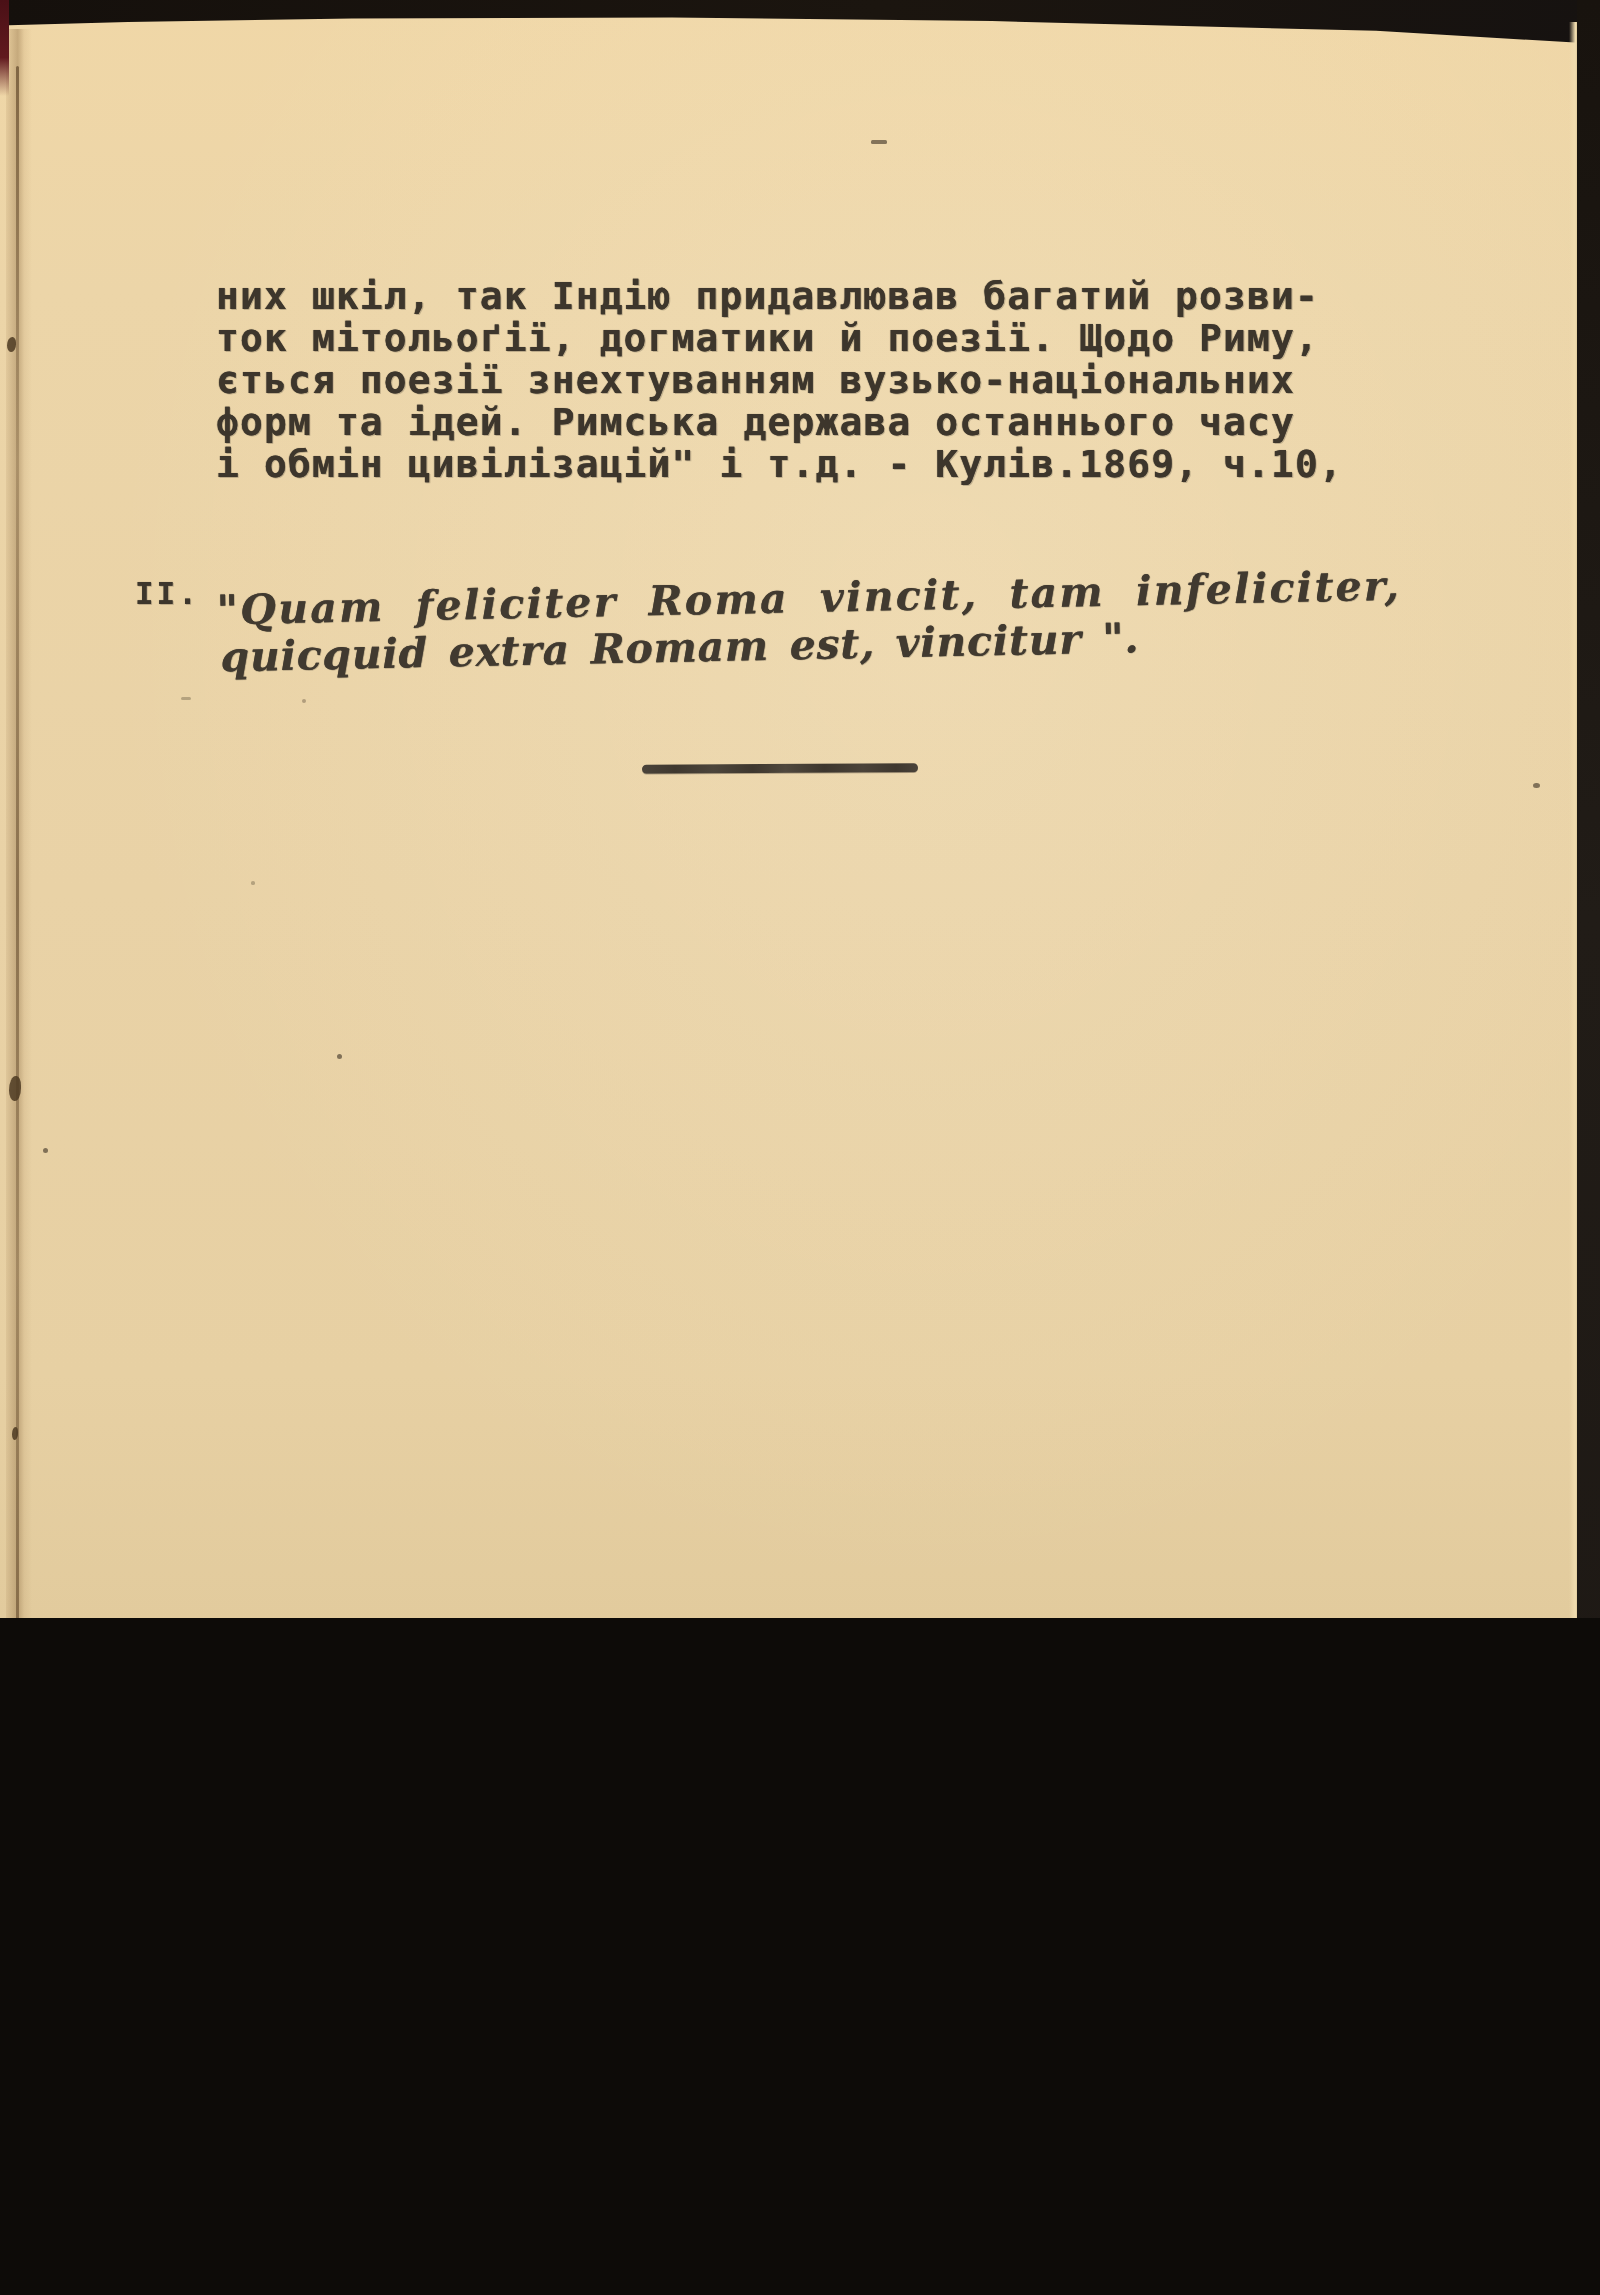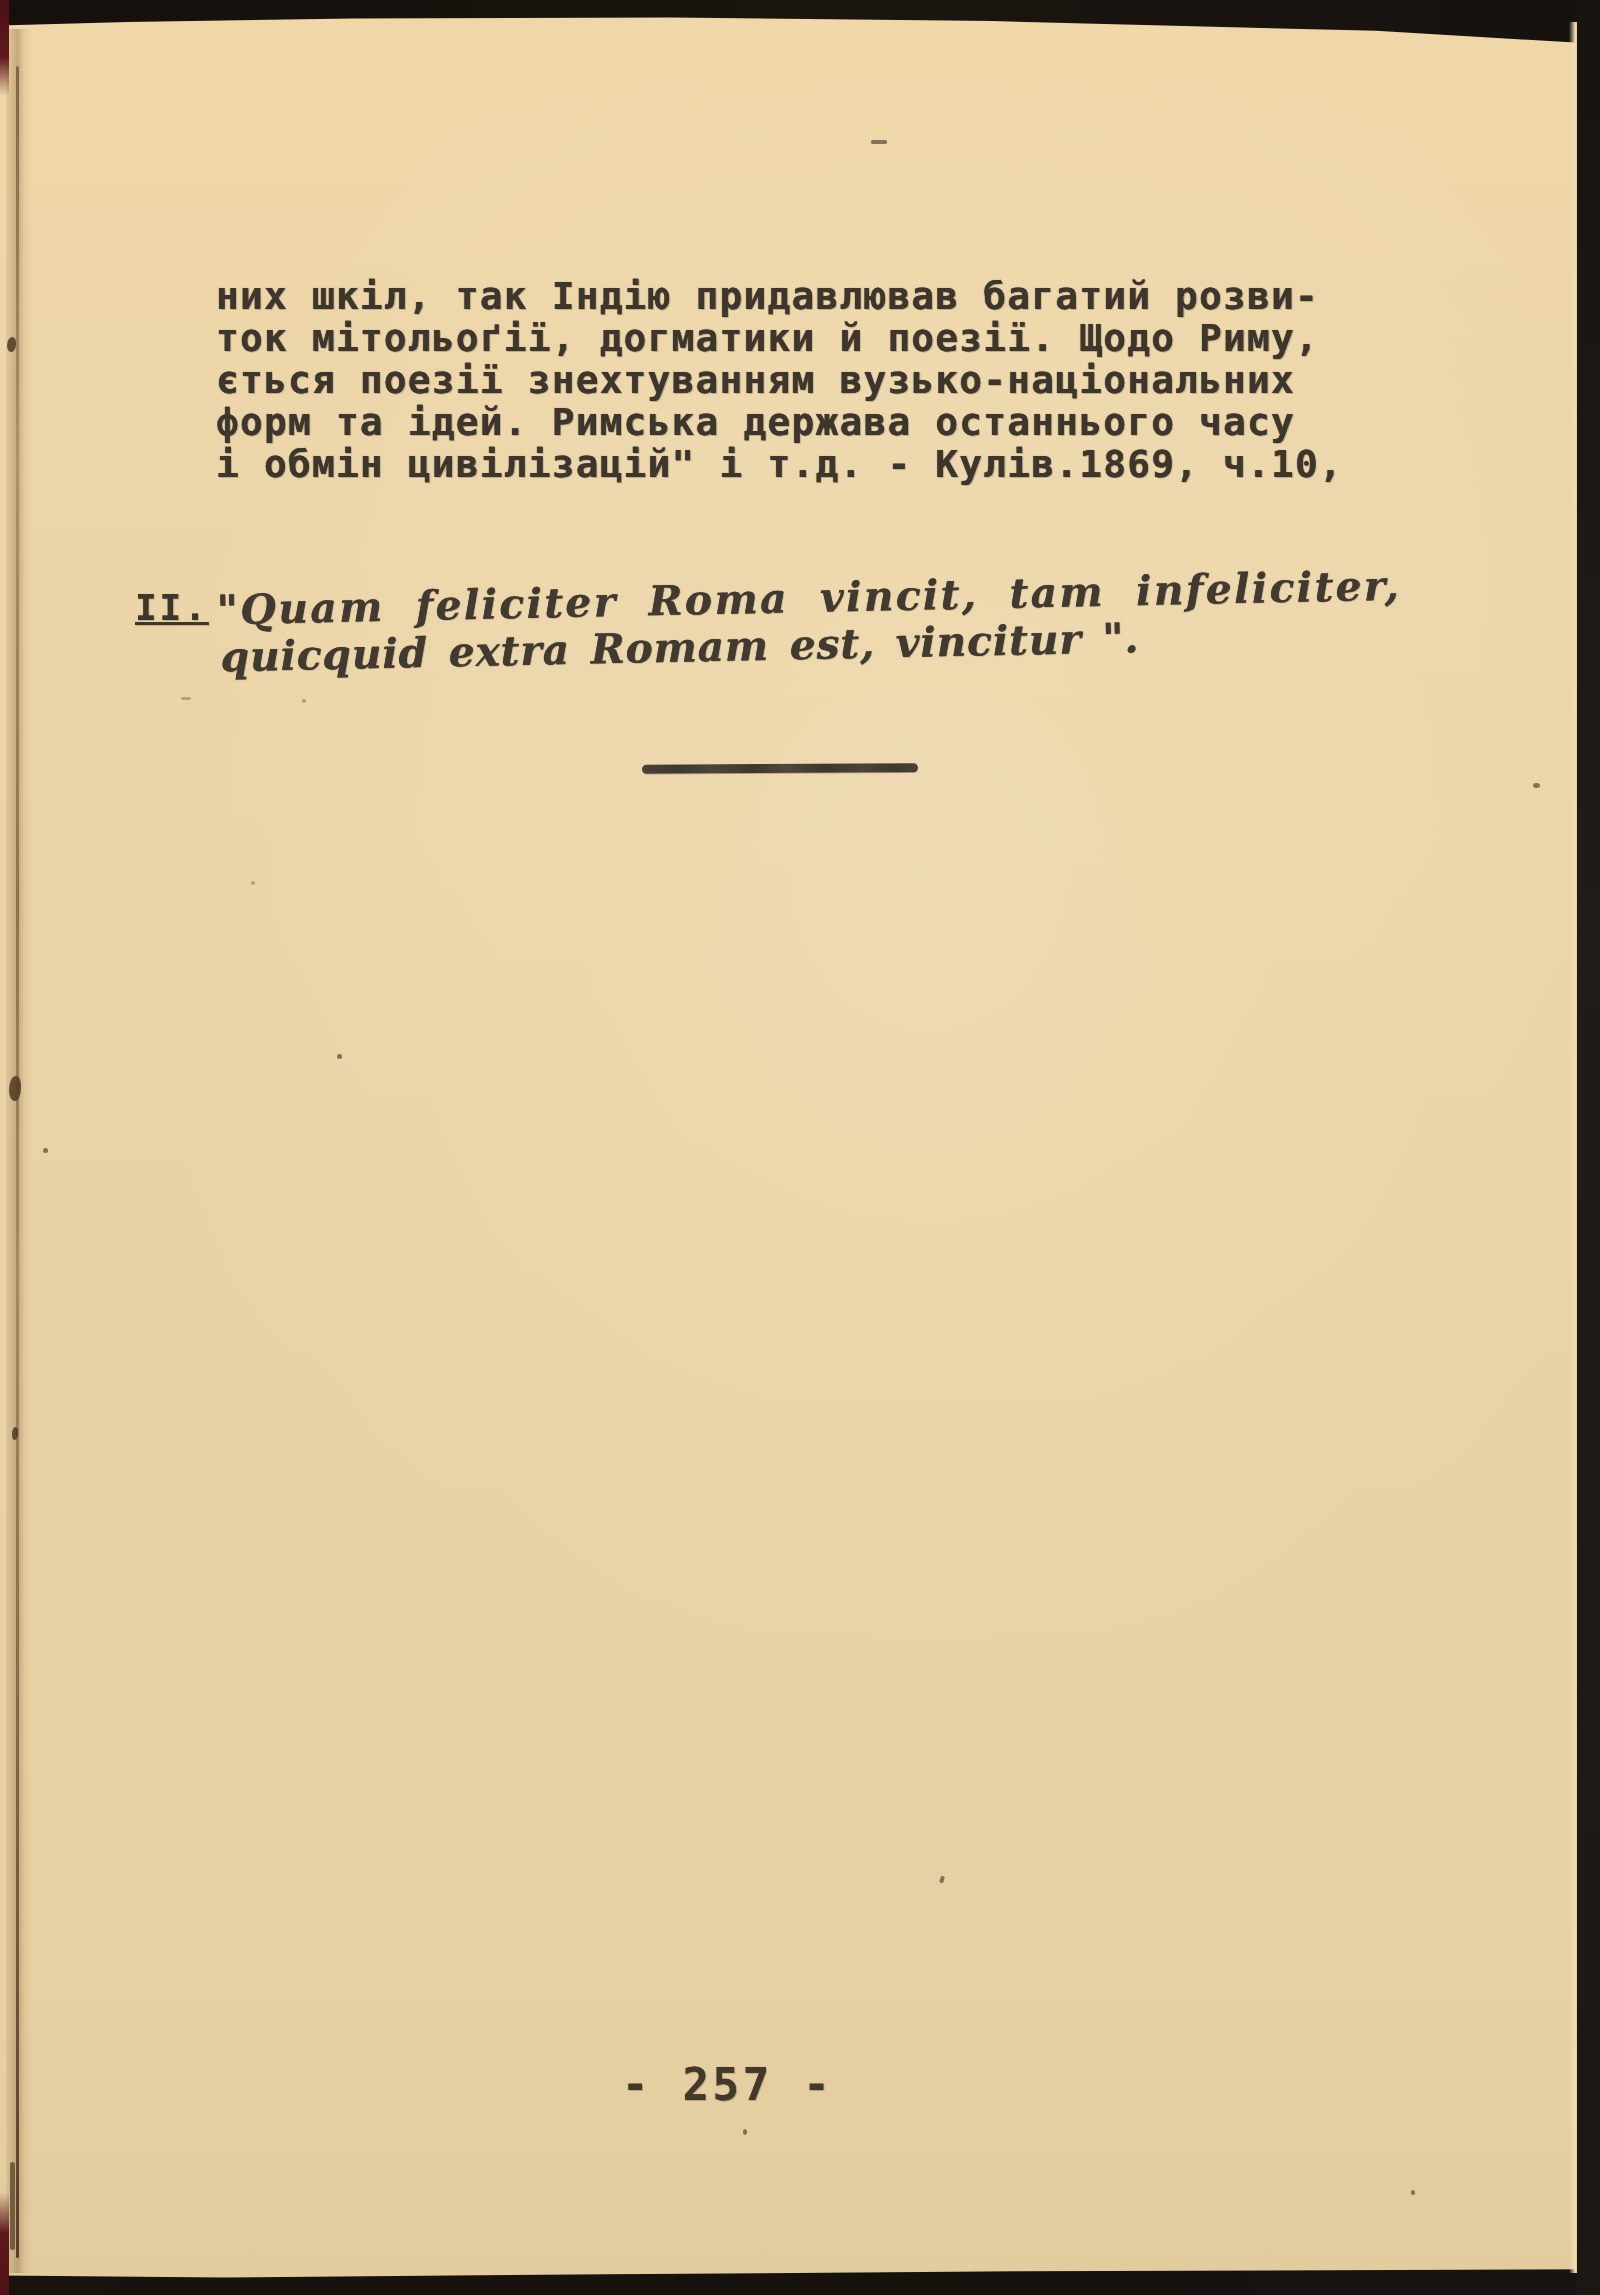--- a/index.html
+++ b/index.html
@@ -1,19 +1,19 @@
 <!DOCTYPE html>
 <html style="font-size:11.8px"><head>
 <meta charset="utf-8">
 <style>
   html, body { margin: 0; padding: 0; background: #0d0b08; }
   .scan {
     position: relative;
     width: 1600px;
-    height: 2295px;
+    height: 1618px;
     overflow: hidden;
     background:
       radial-gradient(ellipse 1177px 1398px at 58% 38%, rgba(255,245,220,0.20), rgba(255,245,220,0) 70%),
       linear-gradient(180deg, #f0d7a7 0%, #ecd5a8 18%, #e9d2a6 55%, #e7d0a3 85%, #e2cb9d 100%);
     font-family: "DejaVu Sans Mono", "Liberation Mono", monospace;
   }
   
   .edge-top {
     position: absolute; left: 0; top: 0; width: 1600px; height: 44px;
     background: linear-gradient(90deg, #15100c 0%, #1b150f 55%, #161210 100%);
@@ -60,25 +60,24 @@
     color: #3d362c;
     text-shadow: 0 0 0.7px rgba(61,54,44,0.95), 1.1px 1.1px 0 rgba(61,54,44,0.22), -0.7px 0.4px 0 rgba(61,54,44,0.18);
     white-space: nowrap;
   }
   .t-line { height: 42px; }
   
   .footnote {
     position: absolute; left: 135px; top: 575px; width: 1324px;
   }
   .footnote-marker {
-    position: absolute; left: 0; top: 12px;
-    font-size: 36px; font-weight: bold; color: #3d362c;
+    position: absolute; left: 0; top: 0;
+    font-size: 31px; font-weight: bold; color: #3d362c;
     letter-spacing: 2.9px;
     text-shadow: 0 0 0.7px rgba(61,54,44,0.9), 1.1px 1.1px 0 rgba(61,54,44,0.2);
-    text-decoration: underline;
   }
   .handwriting {
     position: absolute; left: 82px; top: 0;
     font-family: "DejaVu Serif", "Liberation Serif", serif;
     font-style: italic; font-weight: bold;
     color: #413a30;
     transform: rotate(-1.2deg);
     text-shadow: 0 0 0.7px rgba(65,58,48,0.9), 0.7px 0.7px 0 rgba(65,58,48,0.25);
     white-space: nowrap;
   }

